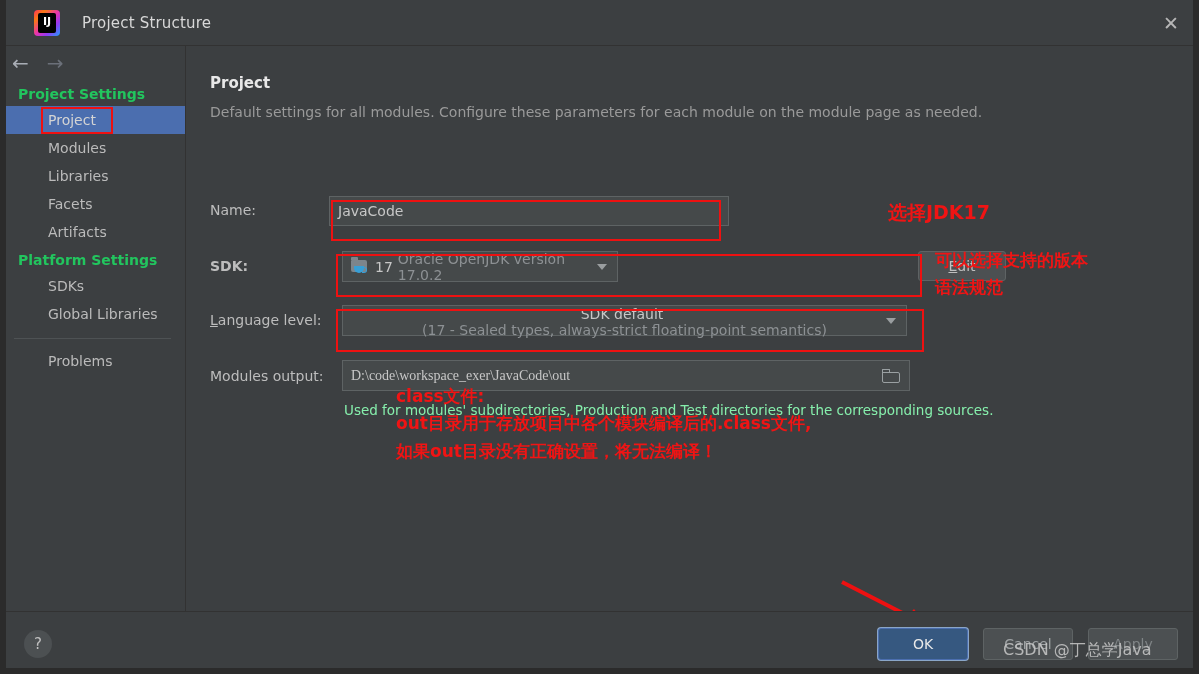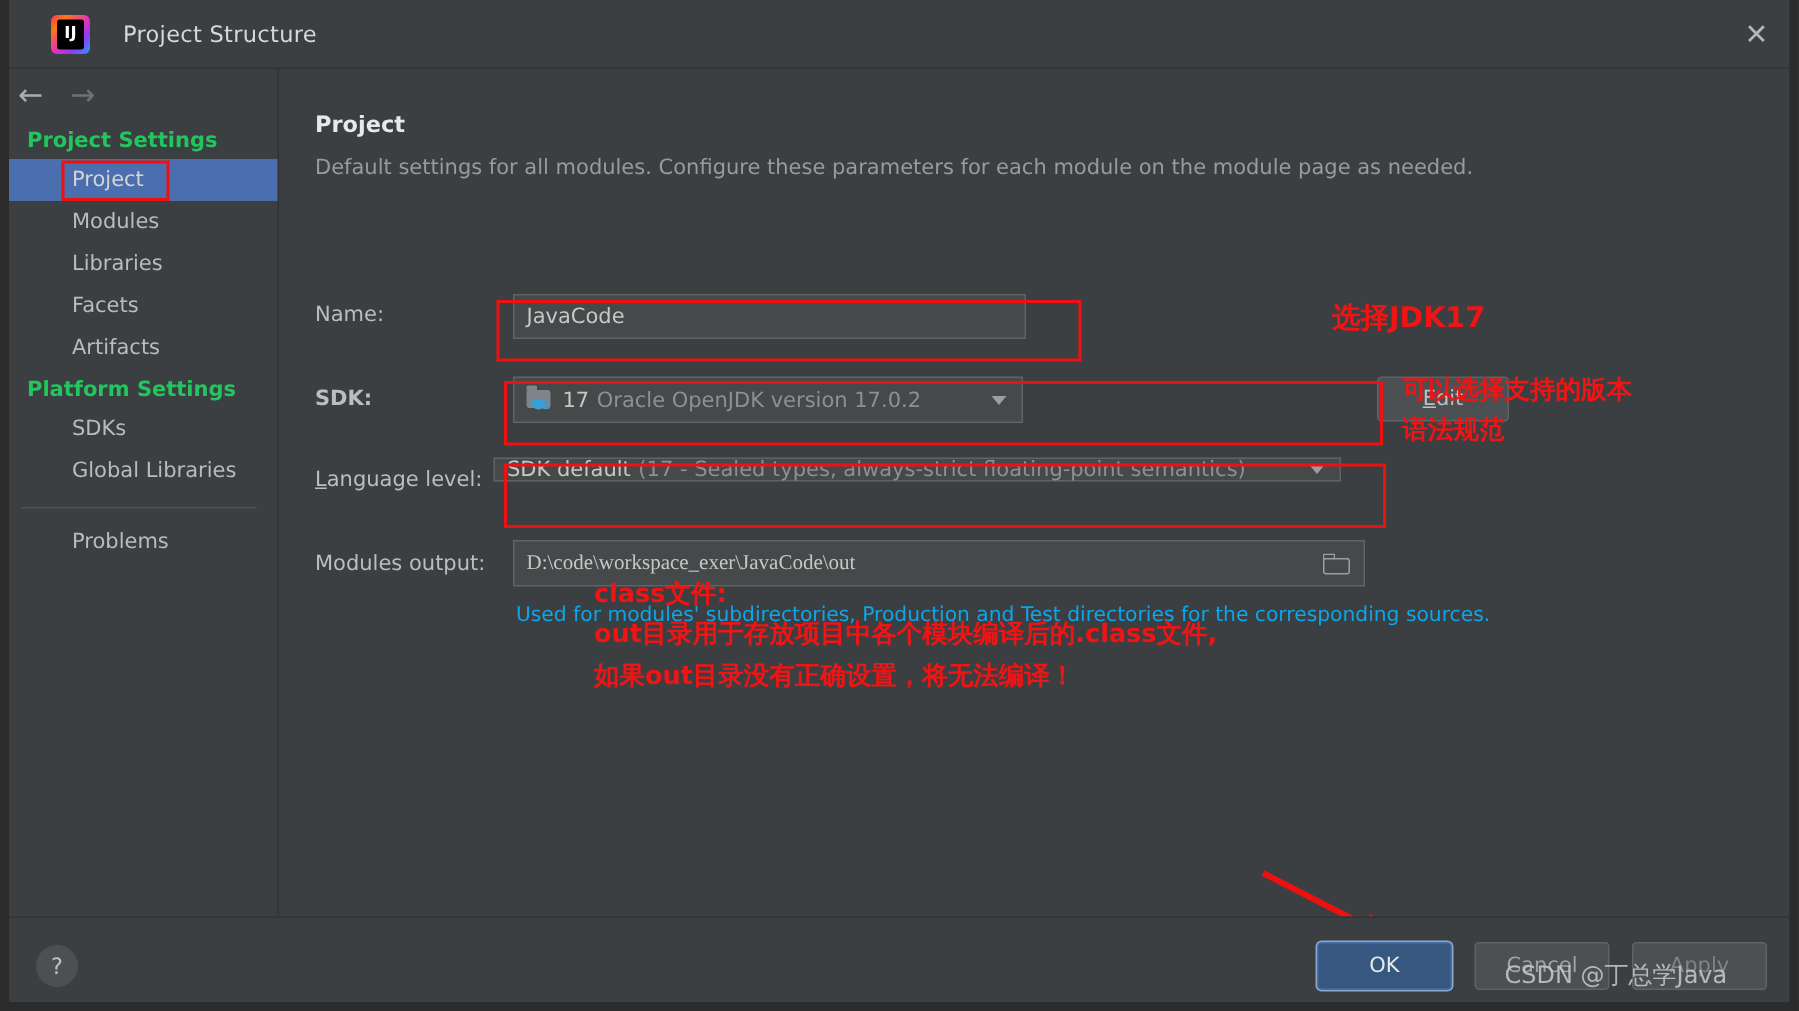--- a/index.html
+++ b/index.html
@@ -145,21 +145,21 @@
     position: absolute; left: 0; bottom: 0; width: 18px; height: 11px;
     border: 1.5px solid #9aa0a2; border-radius: 1px 2px 2px 2px;
     background: transparent;
   }
   .browse-icon .b2 {
     position: absolute; left: 0; top: 0; width: 8px; height: 4px;
     border: 1.5px solid #9aa0a2; border-bottom: none; border-radius: 1px 1px 0 0;
   }
 
   .field-hint {
-    position: absolute; color: #0ea5e9; font-size: 13.5px;
+    position: absolute; color: #86efac; font-size: 13.5px;
   }
 
   .btn {
     position: absolute;
     background: #4c5052;
     border: 1px solid #5e6364;
     border-radius: 3px;
     color: #bfbfbf; font-size: 14px;
     display: flex; align-items: center; justify-content: center;
   }
@@ -278,43 +278,43 @@
       <span>Problems</span>
     </div>
   </div>
 
   <div class="main">
 
     <div class="page-title">Project</div>
     <div class="page-desc">Default settings for all modules. Configure these parameters for each module on the module page as needed.</div>
 
     <div class="form-label" style="left:23px; top:156px;">Name:</div>
-    <div class="field" style="left:155px; top:150px; width:342px; height:30px;">
+    <div class="field" style="left:142px; top:150px; width:400px; height:30px;">
       <span class="val-strong">JavaCode</span>
     </div>
 
     <div class="form-label" style="left:23px; top:212px;font-weight:bold;">SDK:</div>
-    <div class="field" style="left:155px; top:205px; width:340px; height:31px;">
+    <div class="field" style="left:155px; top:205px; width:276px; height:31px;">
       <span class="jdk-icon">
         <span class="folder"></span>
           <span class="cup"></span>
       </span>
       <span class="val-strong" style="margin-right:5px;">17</span>
       <span class="val-dim">Oracle OpenJDK version 17.0.2</span>
       <span class="combo-arrow"></span>
     </div>
     <div class="btn" style="left:731px; top:205px; width:88px; height:30px;">
       <span class="mnemonic">E</span>
         <span>dit</span>
     </div>
 
     <div class="form-label" style="left:23px; top:266px;">
       <span class="mnemonic">L</span><span>anguage level:</span>
     </div>
-    <div class="field" style="left:142px; top:259px; width:565px; height:16px;">
+    <div class="field" style="left:155px; top:259px; width:565px; height:31px;flex-direction:column;">
       <span class="val-strong" style="margin-right:5px;">SDK default</span>
       <span class="val-dim">(17 - Sealed types, always-strict floating-point semantics)</span>
       <span class="combo-arrow"></span>
     </div>
 
     <div class="form-label" style="left:23px; top:322px;">Modules output:</div>
     <div class="field" style="left:155px; top:314px; width:568px; height:31px;font-family:Liberation Serif, serif;">
       <span class="val-strong">D:\code\workspace_exer\JavaCode\out</span>
       <span class="browse-icon">
         <span class="b1"></span>

